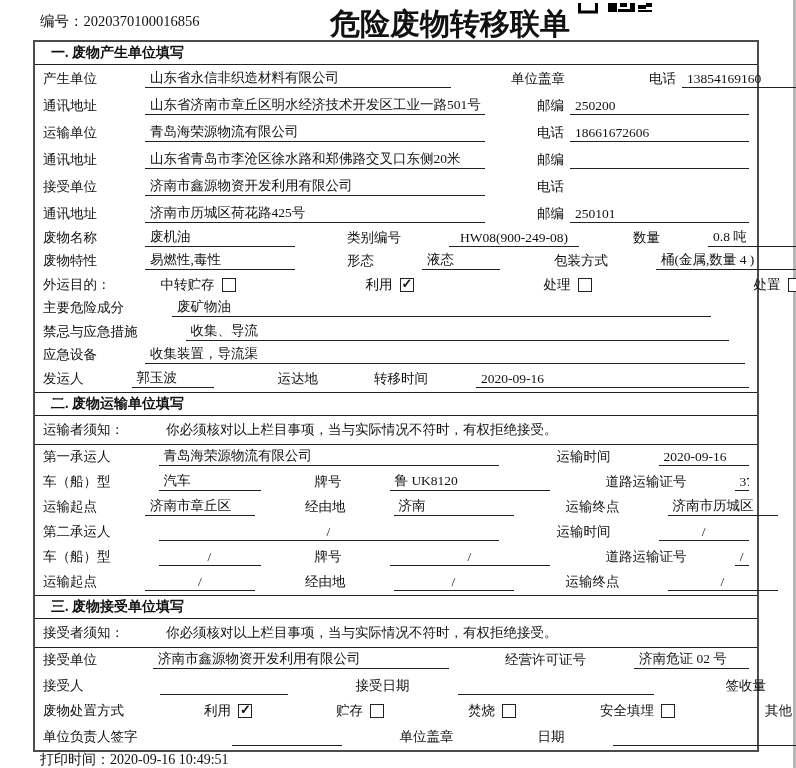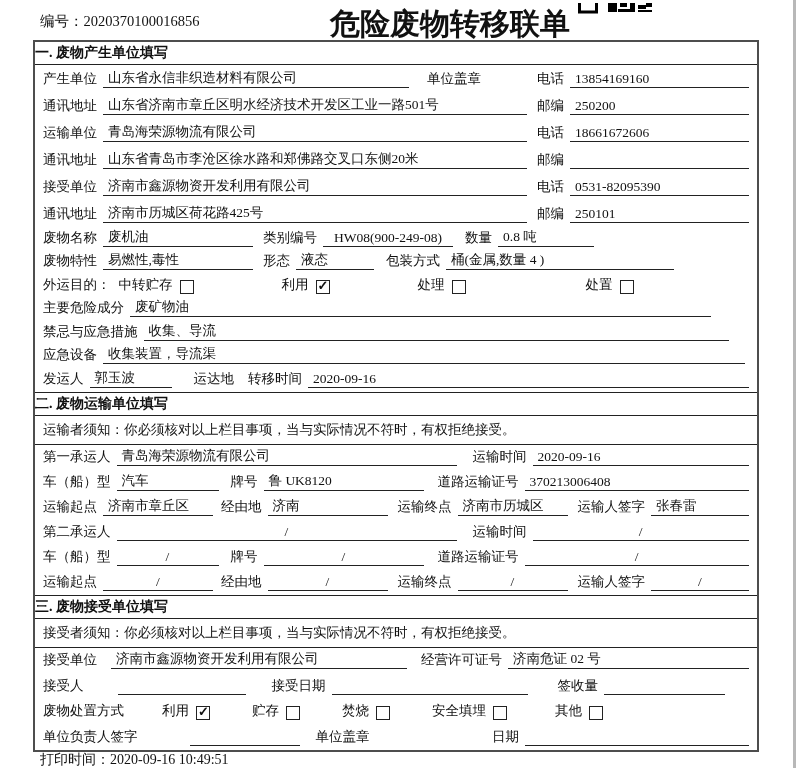--- a/index.html
+++ b/index.html
@@ -9,34 +9,34 @@
     overflow:hidden;
   }
   .abs{position:absolute;}
   #doc-no{left:40px;top:12px;font-size:14.5px;white-space:nowrap;}
   #title{left:330px;top:4px;font-size:30px;font-weight:700;white-space:nowrap;}
   #qr{left:578px;top:0;}
   #edge{right:0;top:0;width:3px;height:768px;background:#b8b8b8;}
   #print-line{left:40px;top:751px;font-size:14px;white-space:nowrap;}
 
   #form-table{left:33px;top:40px;width:722px;border:2px solid #4d4d4d;background:#fff;box-sizing:content-box;}
-  .sec-h{height:22px;line-height:22px;font-weight:700;font-size:14px;padding-left:0;border-bottom:1px solid #222;}
+  .sec-h{height:22px;line-height:22px;font-weight:700;font-size:14px;padding-left:16px;border-bottom:1px solid #222;}
   .bt{border-top:1px solid #222;}
-  .row{display:flex;align-items:flex-end;padding:0 8px 4px 8px;height:27px;box-sizing:border-box;font-size:13.5px;}
+  .row{display:flex;align-items:flex-end;padding:0 8px 4px 8px;height:27px;box-sizing:border-box;font-size:13.5px;gap:42px;}
   .row.sm{height:23.5px;}
   .row.s2r{height:25px;}
   .row.s3r{height:25.5px;}
   .notice{height:29px;border-bottom:1px solid #222;align-items:center;padding-bottom:0;}
   .lb{white-space:nowrap;flex-shrink:0;}
   .v{border-bottom:1px solid #222;white-space:nowrap;overflow:hidden;padding:0 5px;margin-left:6px;flex-shrink:0;min-height:16px;}
   .grow{flex:1 1 auto;min-width:0;}
   .c{text-align:center;}
   .sp{flex:1 1 auto;}
   .rg{display:flex;width:212px;flex-shrink:0;align-items:center;}
-  .opt{display:flex;align-items:flex-end;white-space:nowrap;margin-top:25px;}
+  .opt{display:flex;align-items:center;white-space:nowrap;margin-top:25px;}
   .cb{display:inline-block;width:12px;height:12px;border:1.5px solid #222;margin-left:7px;position:relative;flex-shrink:0;background:#fff;}
   .cb.checked::after{content:"\2713";position:absolute;left:1px;top:-3px;font-size:13px;font-weight:700;color:#111;}
 </style>
 </head>
 <body>
 
 <div class="abs" id="doc-no"><span>编号：</span><span>2020370100016856</span></div>
 <div class="abs" id="title">危险废物转移联单</div>
 
 <div class="abs" id="qr">
@@ -94,21 +94,20 @@
       <span class="lb">邮编</span>
       <span class="v grow"></span>
     </span>
   </div>
 
   <div class="row">
     <span class="lb">接受单位</span>
     <span class="v grow" style="margin-right:10px">济南市鑫源物资开发利用有限公司</span>
     <span class="rg">
       <span class="lb">电话</span>
-      <span class="v grow">0531-82095390</span>
     </span>
   </div>
 
   <div class="row">
     <span class="lb">通讯地址</span>
     <span class="v grow" style="margin-right:10px">济南市历城区荷花路425号</span>
     <span class="rg">
       <span class="lb">邮编</span>
       <span class="v grow">250101</span>
     </span>

